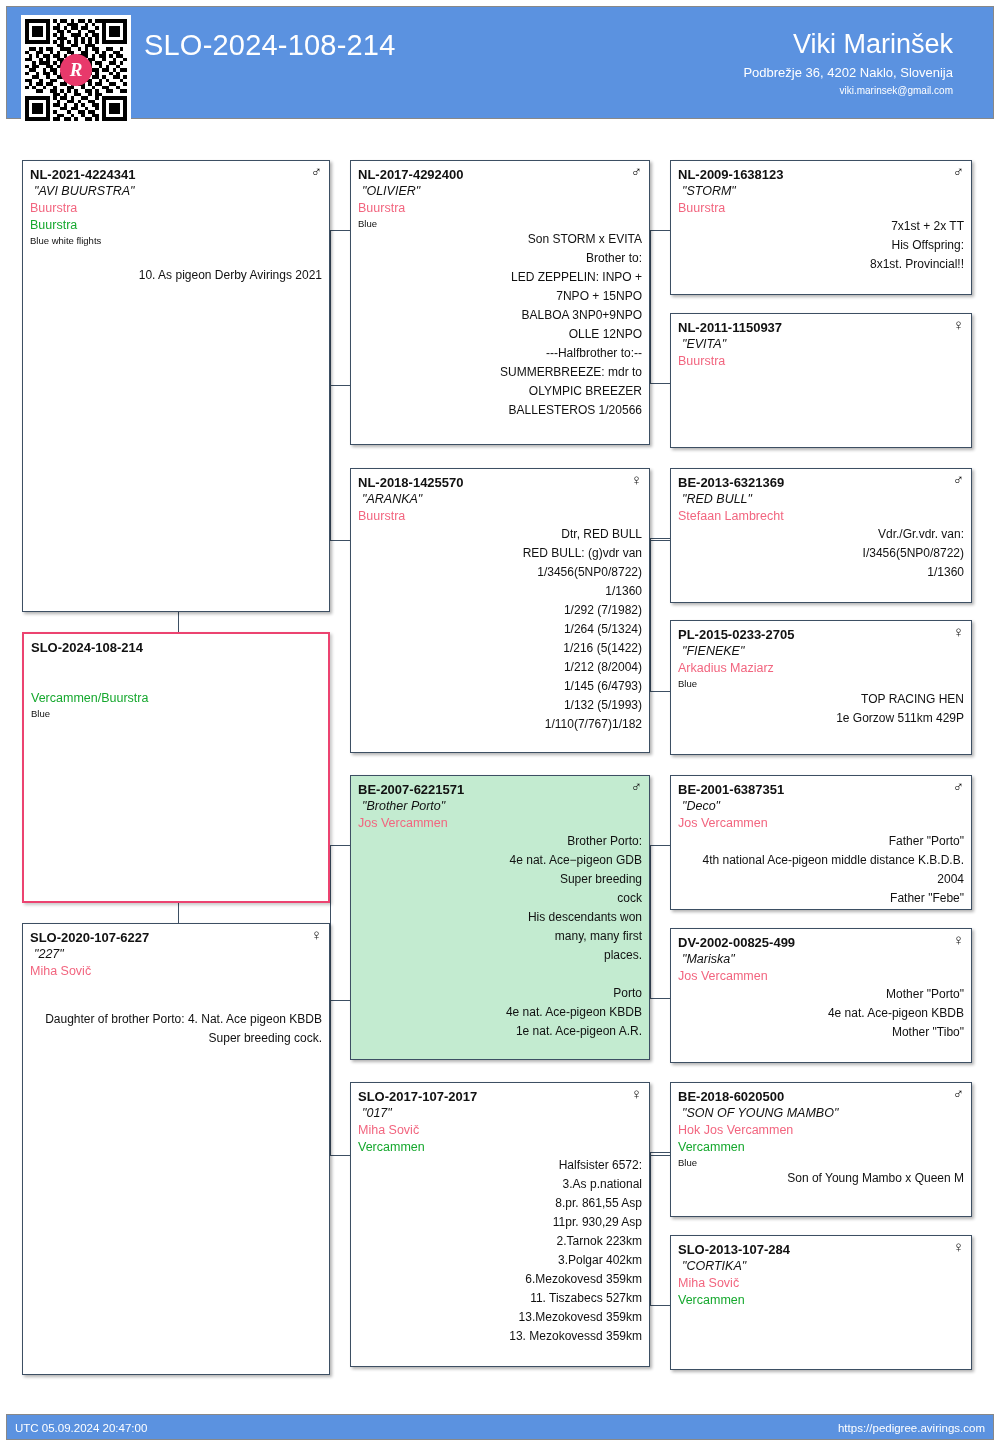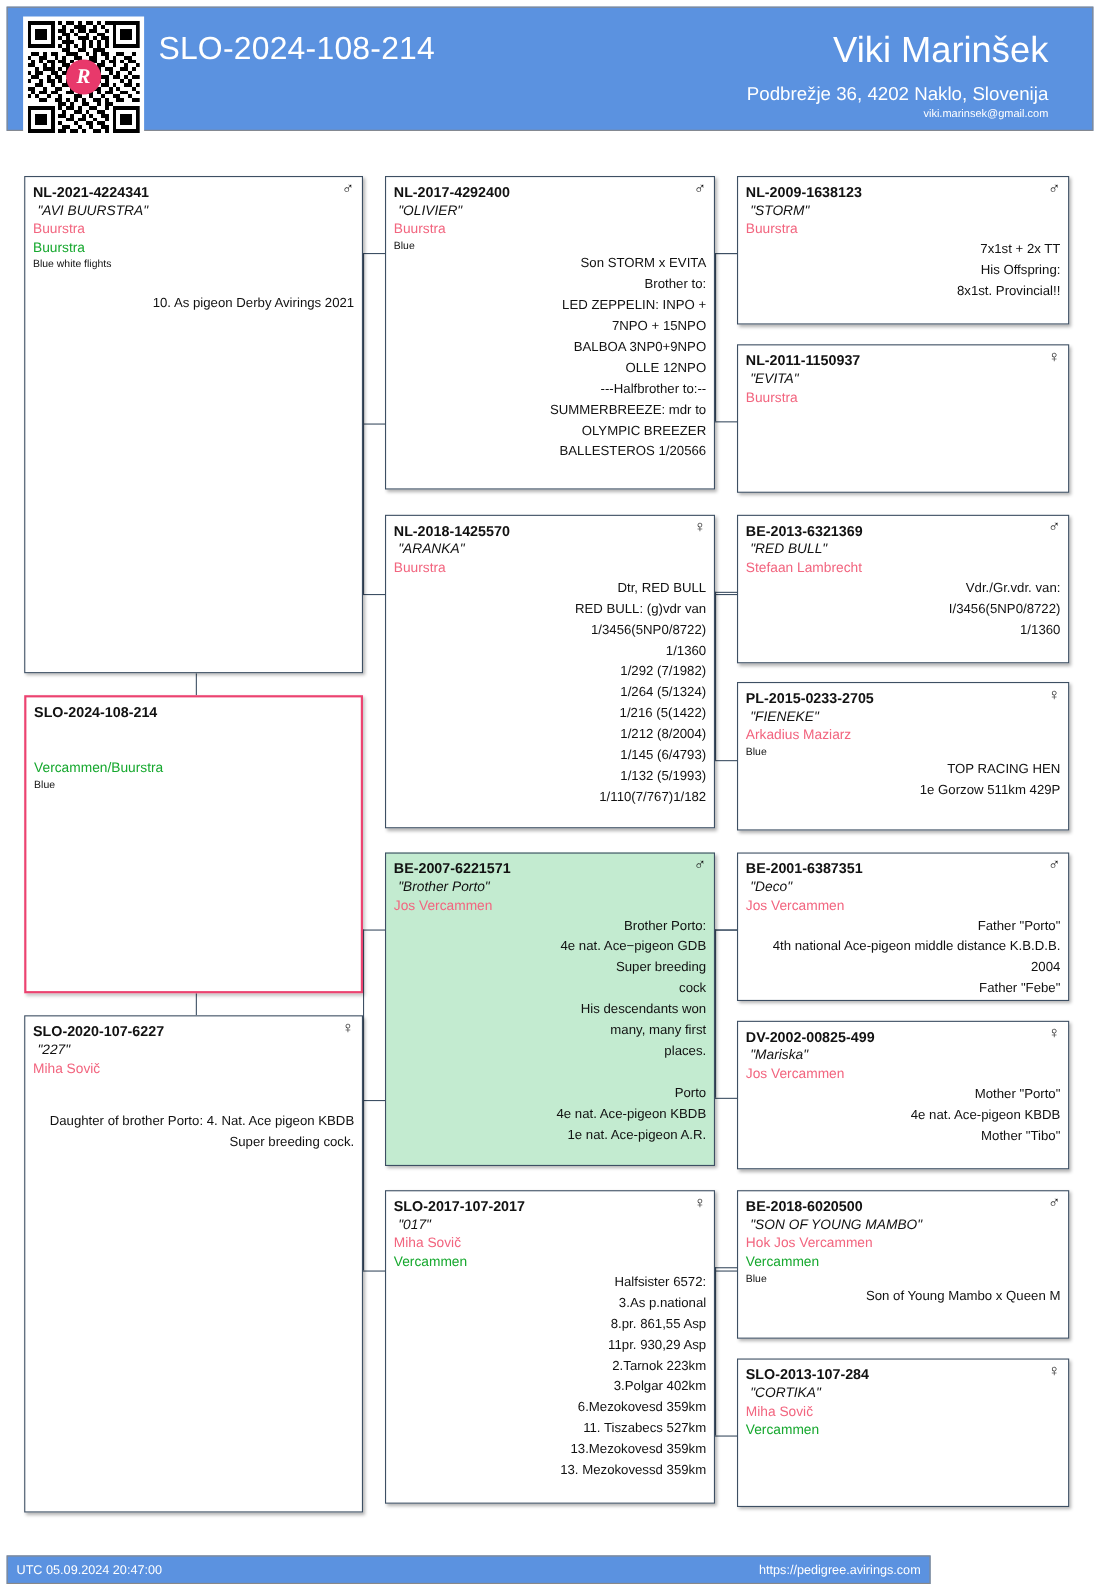--- a/index.html
+++ b/index.html
@@ -31,27 +31,27 @@
     font-style:italic; font-weight:bold; font-size:19px;
     line-height:32px; text-align:center;
   }
   #ring-title {
     position:absolute; left:137px; top:22px;
     color:#ffffff; font-size:29px; letter-spacing:0.2px;
   }
   #owner-block {
     position:absolute; right:40px; top:22px; text-align:right; color:#ffffff;
   }
-  #owner-name { font-size:33px; line-height:31px; }
-  #owner-addr { font-size:17px; line-height:18px; margin-top:17px; }
+  #owner-name { font-size:27px; line-height:31px; }
+  #owner-addr { font-size:13px; line-height:18px; margin-top:4px; }
   #owner-mail { font-size:10px; line-height:18px; }
 
   
   #footer {
-    position:absolute; left:6px; top:1414px; width:840px; height:26px;
+    position:absolute; left:6px; top:1414px; width:988px; height:26px;
     background:#5b92e0; border:1px solid #888;
     color:#ffffff; font-size:11.5px;
   }
   #footer-left  { position:absolute; left:8px;  top:7px; }
   #footer-right { position:absolute; right:8px; top:7px; }
 
   
   .pbox {
     position:absolute;
     background:#ffffff;

